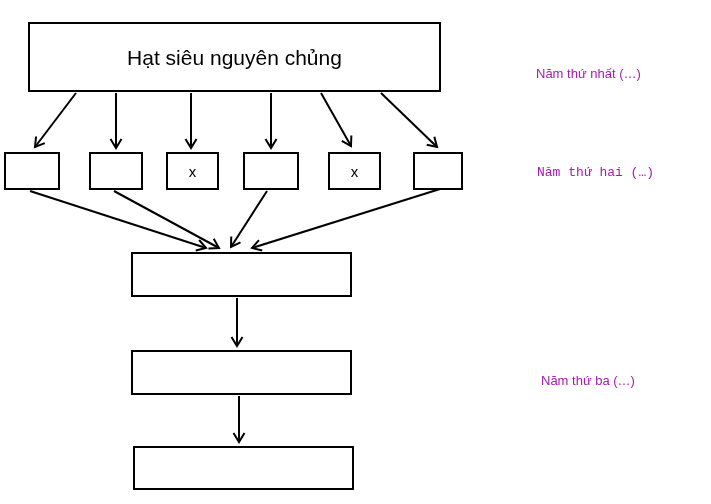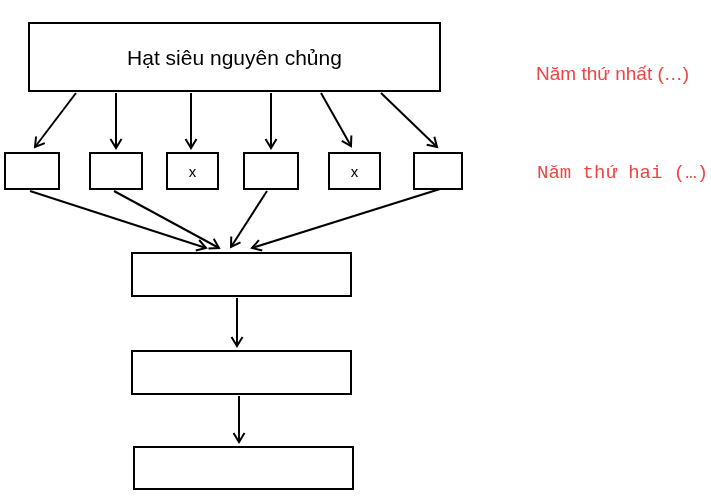--- a/index.html
+++ b/index.html
@@ -46,23 +46,23 @@
     height: 38px;
     font-size: 15px;
   }
   .wide-box {
     width: 221px;
     height: 45px;
     font-size: 15px;
   }
   .year-label {
     position: absolute;
-    font-size: 19px;
+    font-size: 13px;
     line-height: 22px;
-    color: #ef4444;
+    color: #a21caf;
     white-space: nowrap;
   }
 </style>
 </head>
 <body>
 
 <div class="canvas">
 
   <svg class="arrow-layer" viewBox="0 0 711 504" xmlns="http://www.w3.org/2000/svg">
     <defs>
@@ -120,14 +120,15 @@
   <div class="box wide-box" style="left:131px; top:350px;">
     <span></span>
   </div>
 
   <div class="box wide-box" style="left:133px; top:446px; height:44px;">
     <span></span>
   </div>
 
   <div class="year-label" style="left:536px; top:63px;">Năm thứ nhất (…)</div>
   <div class="year-label" style="left:537px; top:162px;font-family:Liberation Mono, monospace;">Năm thứ hai (…)</div>
+  <div class="year-label" style="left:541px; top:370px;">Năm thứ ba (…)</div>
 
 </div>
 
 </body></html>

